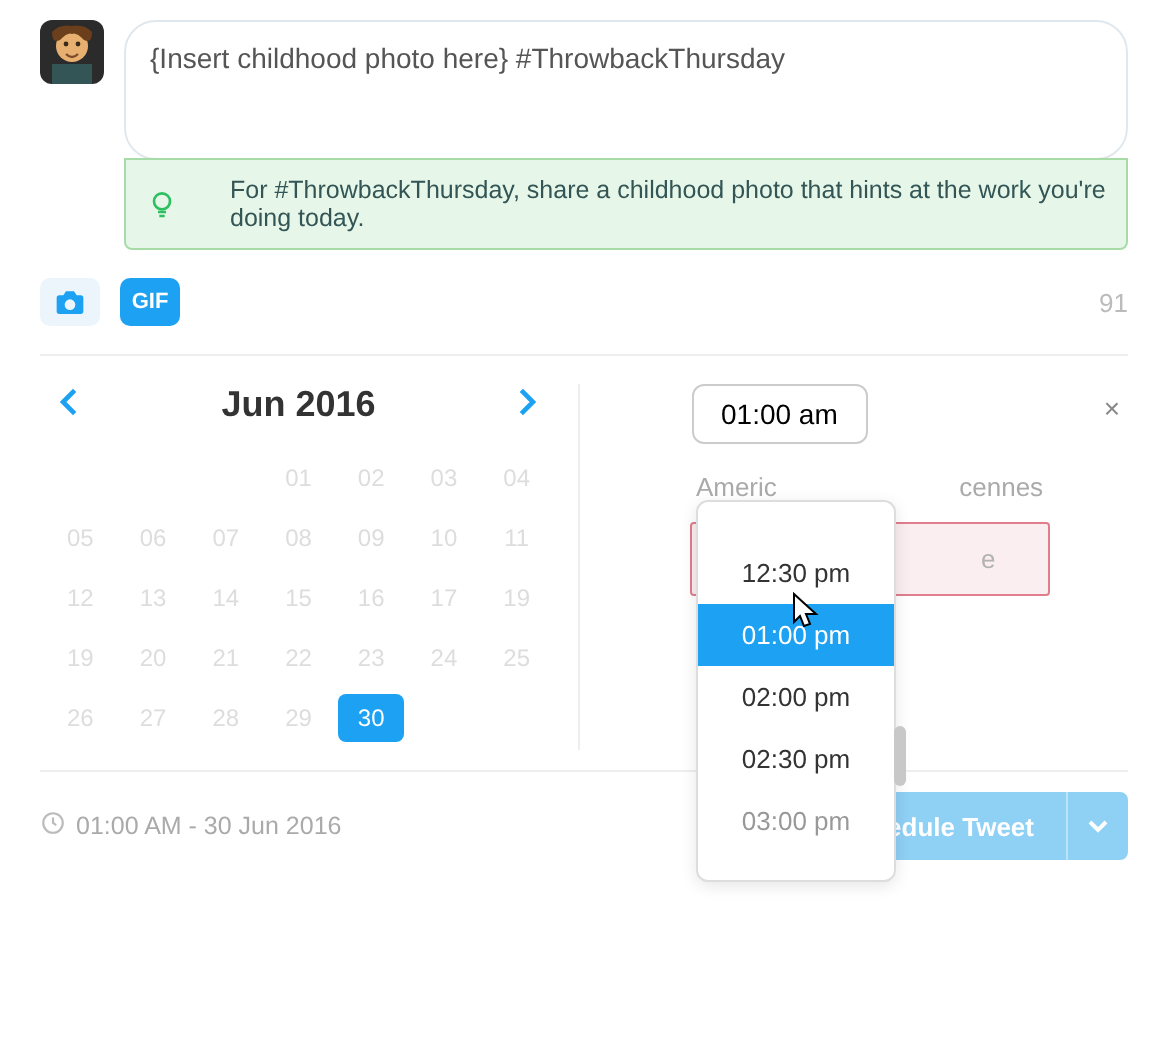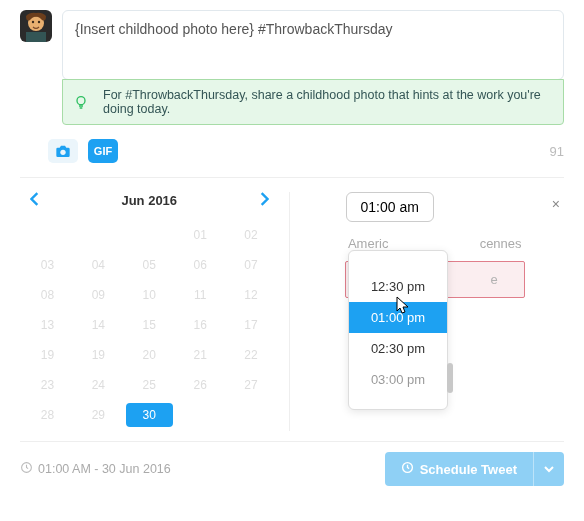--- a/index.html
+++ b/index.html
@@ -2,34 +2,34 @@
 <html><head>
 <meta charset="utf-8">
 <style>
   * { box-sizing: border-box; margin: 0; padding: 0; }
   body { font-family: -apple-system, BlinkMacSystemFont, "Segoe UI", Helvetica, Arial, sans-serif; background: #fff; width: 584px; height: 521px; overflow: hidden; }
   .container { padding: 10px 20px; }
   .compose-row { display: flex; gap: 10px; }
   .avatar { width: 32px; height: 32px; border-radius: 6px; overflow: hidden; flex-shrink: 0; }
   .avatar svg { width: 100%; height: 100%; }
   .compose-area { flex: 1; display:flex; flex-direction:column; }
-  .tweet-box { border: 1px solid #e1e8ed; border-radius: 6px; padding: 10px 12px; min-height: 70px; font-size: 14px; color: #555; }
-  .hint { display: flex; align-items: center; gap: 14px; background: #e6f7e9; border: 1px solid #a7dca7; border-radius: 4px; padding: 8px 10px; font-size: 12.5px; color: #355; }
+  .tweet-box { border: 1px solid #e1e8ed; border-radius: 16px; padding: 10px 12px; min-height: 70px; font-size: 14px; color: #555; }
+  .hint { display: flex; align-items: center; gap: 26px; background: #e6f7e9; border: 1px solid #a7dca7; border-radius: 4px; padding: 8px 10px; font-size: 12.5px; color: #355; }
   .hint-icon { color: #2dbf60; display:flex; }
   .toolbar { display: flex; align-items: center; justify-content: space-between; margin-top: 14px; }
-  .toolbar-left { display: flex; gap: 10px; margin-left: 28px; }
+  .toolbar-left { display: flex; gap: 10px; }
   .icon-btn { width: 30px; height: 24px; background: #ebf5fb; border-radius: 5px; display:flex; align-items:center; justify-content:center; color:#1da1f2; font-size:11px; font-weight:bold; }
   .char-count { color:#bbb; font-size:13px; }
   .divider { border:none; border-top:1px solid #eee; margin: 14px 0; }
   .scheduler { display:flex; position: relative; }
   .calendar { flex: 1; padding-right: 10px; border-right: 1px solid #eee; }
   .cal-header { display:flex; align-items:center; justify-content:space-between; padding: 0 10px 10px; }
   .nav-arrow { color:#1da1f2; cursor:pointer; font-size:14px; }
-  .month-label { font-weight:bold; font-size:13px; color:#333; }
-  .grid { display:grid; grid-template-columns: repeat(5, 1fr); gap: 6px 4px; padding: 4px; }
+  .month-label { font-weight:bold; font-size:18px; color:#333; }
+  .grid { display:grid; grid-template-columns: repeat(7, 1fr); gap: 6px 4px; padding: 4px; }
   .day { text-align:center; font-size:12px; color:#ddd; height:24px; line-height:24px; }
   .day.selected { background:#1da1f2; color:#fff; border-radius:4px; font-weight:normal; }
   .time-panel { flex: 1; padding-left: 16px; position:relative; }
   .time-select { border:1px solid #ccc; border-radius:6px; padding:6px 14px; font-size:14px; display:inline-block; margin-left: 40px;}
   .close-x { position:absolute; right:4px; top:4px; color:#888; font-size:14px; cursor:pointer; }
   .tz-text { font-size:13px; color:#aaa; margin:14px 0 10px; text-align:center; }
   .custom-time-box { border:1px solid #e07e8b; background:#fbeef0; color:#b2b2b2; font-size:13px; padding: 10px; text-align:center; border-radius:2px; margin: 0 auto; width: 180px; }
   .dropdown { position:absolute; left: 348px; top:250px; width:100px; background:#fff; border:1px solid #ddd; border-radius:6px; box-shadow:0 2px 8px rgba(0,0,0,0.1); padding:20px 0; z-index:10; }
   .dd-item { font-size:13px; padding:8px 0; text-align:center; color:#333; }
   .dd-item.sel { background:#1da1f2; color:#fff; font-weight:500; position:relative; }
@@ -184,20 +184,21 @@
           </svg>
       </div>
     </div>
   </div>
 
 </div>
 
 <div class="dropdown">
   <div class="dd-item">12:30 pm</div>
   <div class="dd-item sel">01:00 pm</div>
+  <div class="dd-item">02:00 pm</div>
   <div class="dd-item">02:30 pm</div>
   <div class="dd-item" style="opacity:0.5; padding-bottom:2px;">03:00 pm</div>
   <div class="dd-scroll"></div>
 </div>
 <div class="cursor">
   <svg width="16" height="20" viewBox="0 0 16 20">
       <path d="M1 1l0 14 3-3 2 5 3-1-2-5 5 0z" fill="#fff" stroke="#000" stroke-width="1"></path>
     </svg>
 </div>
 

